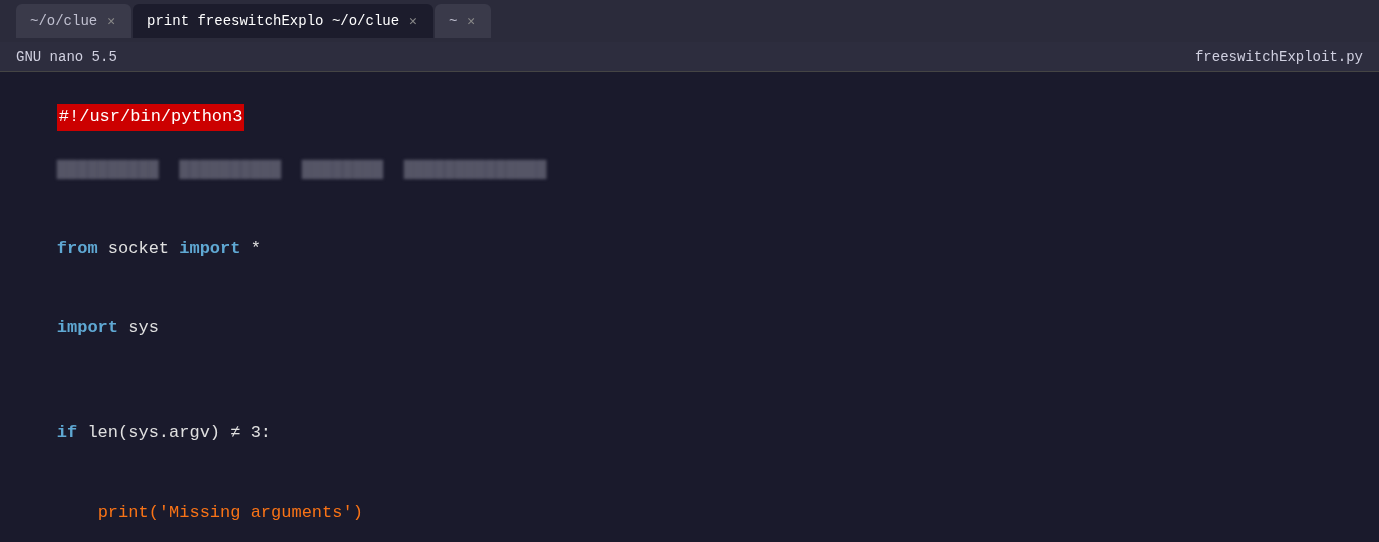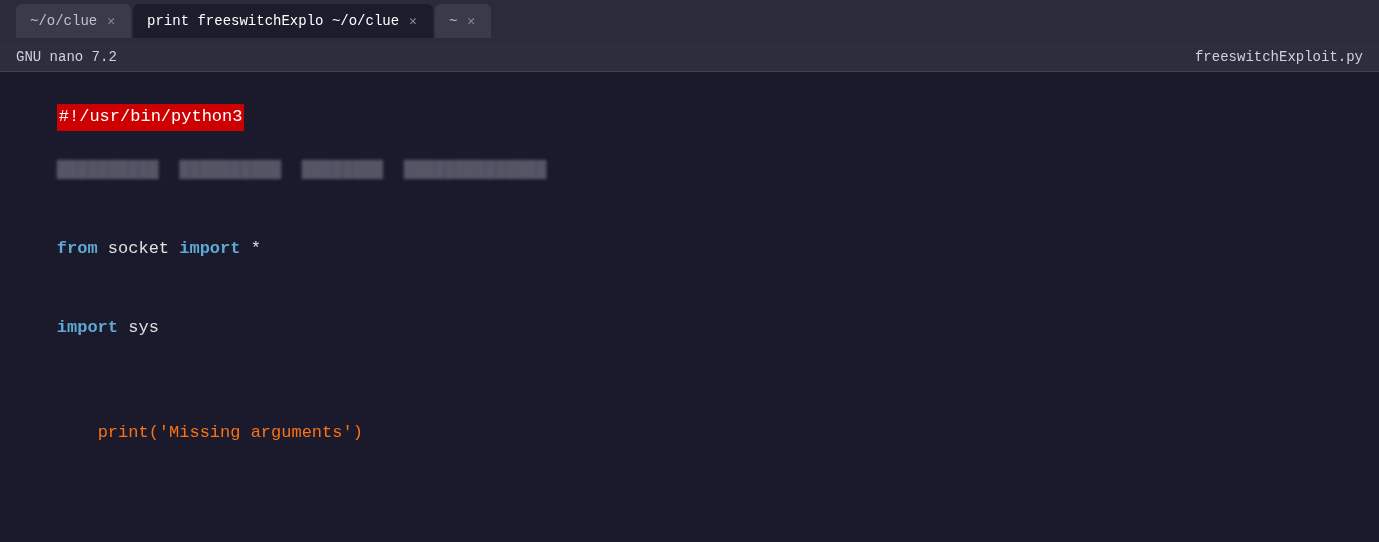--- a/index.html
+++ b/index.html
@@ -90,21 +90,21 @@
     <span>print freeswitchExplo ~/o/clue</span>
     <span class="tab-close">✕</span>
   </div>
   <div class="tab">
     <span>~</span>
     <span class="tab-close">✕</span>
   </div>
 </div>
 
 <div class="status-bar">
-  <span>GNU nano 7.2</span>
+  <span>GNU nano 5.5</span>
   <span>freeswitchExploit.py</span>
 </div>
 
 <div class="editor">
 
   <div class="code-line">
     <span style="background:#cc0000; color:#ffffff; display:inline-block; padding:0 2px;">#!/usr/bin/python3</span>
   </div>
 
   <div class="code-line blurred-line" style="color:#555566; filter: blur(1.5px);">    ██████████  ██████████  ████████  ██████████████</div>
@@ -114,18 +114,21 @@
   <div class="code-line">
     <span class="kw-from">from</span><span class="normal"> socket </span><span class="kw-import">import</span><span class="normal"> *</span>
   </div>
 
   <div class="code-line">
     <span class="kw-import">import</span><span class="normal"> sys</span>
   </div>
 
   <div class="code-line">&nbsp;</div>
 
+  <div class="code-line">
+    <span class="kw-if">if</span><span class="normal"> len(sys.argv) ≠ 3:</span>
+  </div>
 
   <div class="code-line">
     <span class="normal">    </span><span class="var-cyan">print('Missing arguments')</span>
   </div>
 
 </div>
 
 </body></html>

